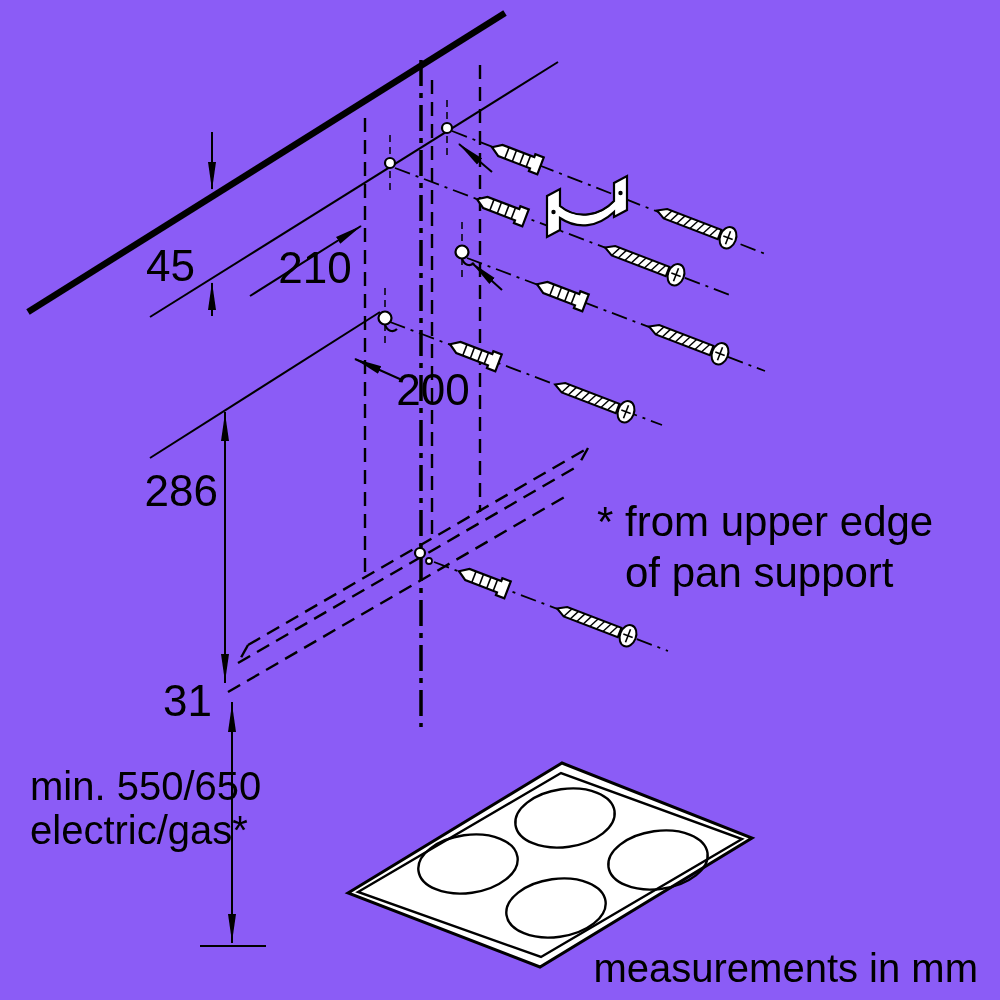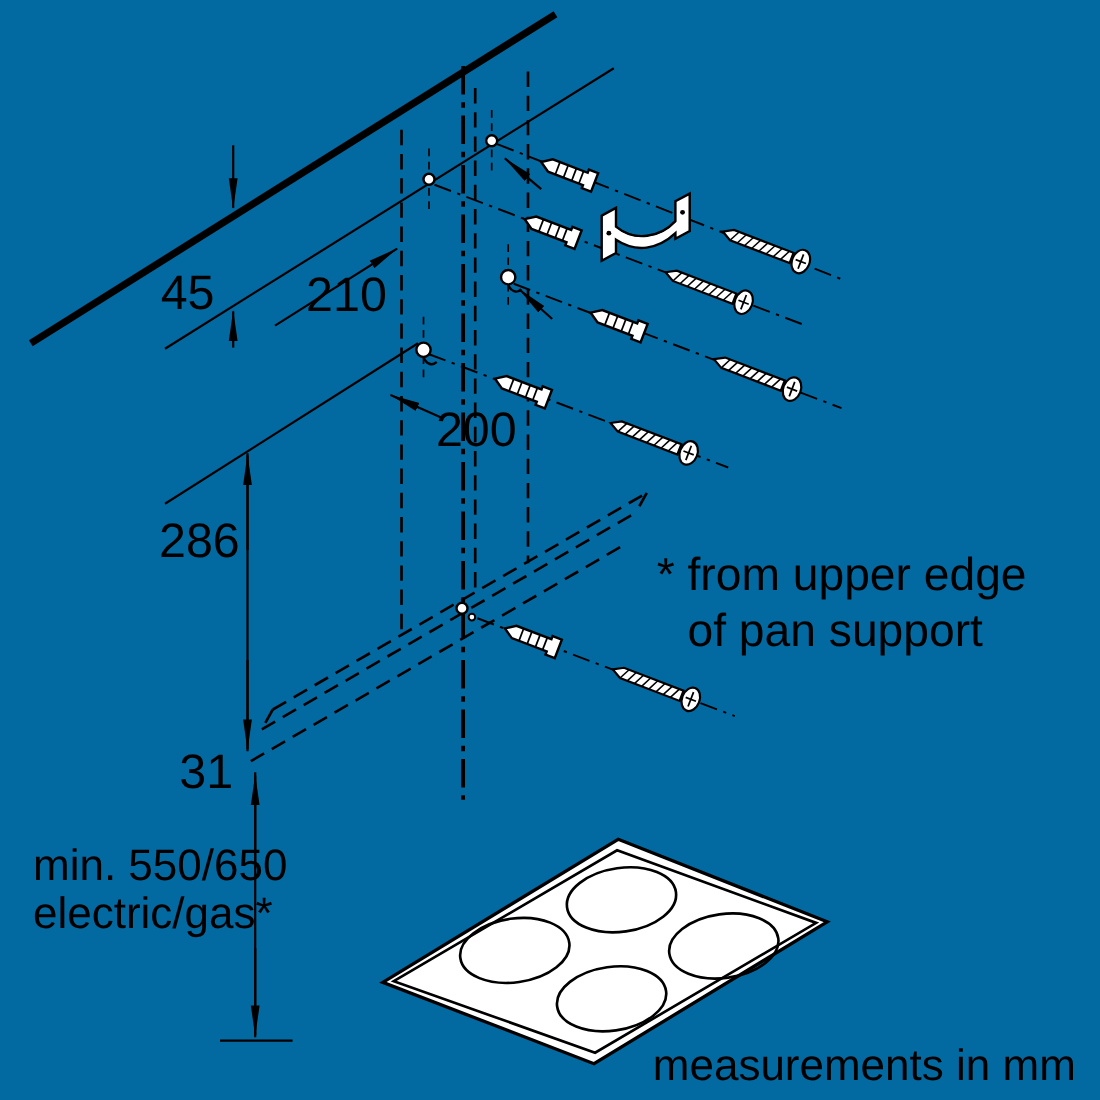--- a/index.html
+++ b/index.html
@@ -1,16 +1,16 @@
 <!DOCTYPE html>
 <html><head>
 <meta charset="utf-8">
 <style>
   html,body{margin:0;padding:0;background:#fff;}
-  .canvas{position:relative;width:1000px;height:1000px;background:#0369a1;overflow:hidden;
+  .canvas{position:relative;width:1000px;height:1000px;background:#8b5cf6;overflow:hidden;
           font-family:"Liberation Sans","DejaVu Sans",sans-serif;}
   svg{display:block;}
   svg text{font-family:"Liberation Sans","DejaVu Sans",sans-serif;fill:#000;stroke:none;}
   .dim{font-size:44px;}
   .clearance{font-size:40px;}
   .note{font-size:42px;}
   .units{font-size:40px;}
 </style>
 </head>
 <body>

